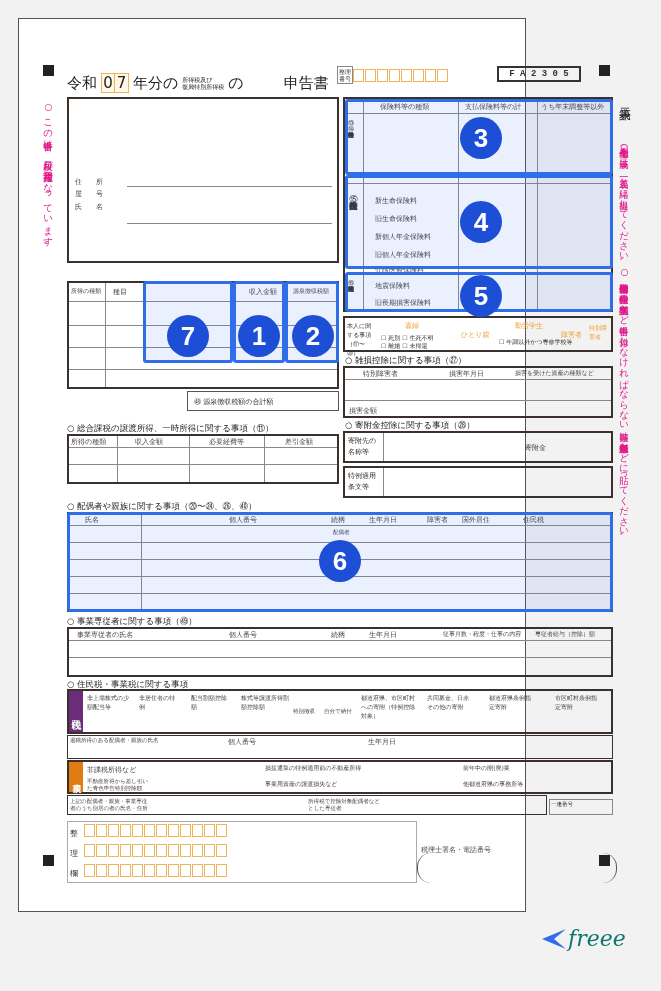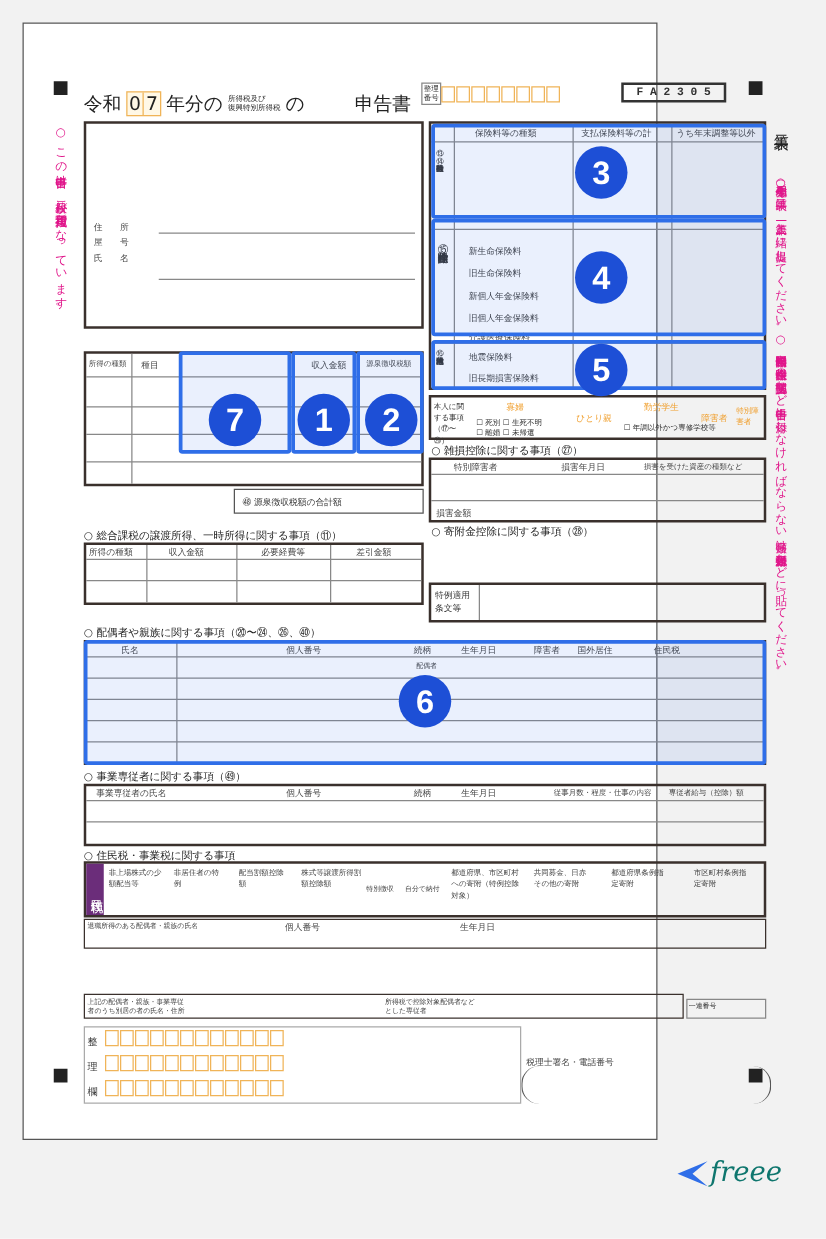--- a/index.html
+++ b/index.html
@@ -104,20 +104,25 @@
   <div class="box" style="left:324px;top:347px;width:270px;height:52px">
     <div class="t" style="position:absolute;left:18px;top:1px">特別障害者</div>
     <div class="t" style="position:absolute;left:104px;top:1px">損害年月日</div>
     <div class="t" style="position:absolute;left:170px;top:1px;font-size:6px">損害を受けた資産の種類など</div>
     <div class="ln" style="left:0;top:11px;width:266px;height:1px"></div>
     <div class="ln" style="left:0;top:32px;width:266px;height:1px"></div>
     <div class="t" style="position:absolute;left:4px;top:38px">損害金額</div>
   </div>
 
   <div class="sec" style="left:326px;top:401px">○ 寄附金控除に関する事項（㉘）</div>
+  <div class="box" style="left:324px;top:412px;width:270px;height:32px">
+    <div class="abs" style="left:3px;top:3px;font-size:7px;width:30px;white-space:normal;line-height:11px">寄附先の名称等</div>
+    <div class="ln" style="left:38px;top:0;width:1px;height:28px"></div>
+    <div class="t" style="position:absolute;left:180px;top:10px">寄附金</div>
+  </div>
   <div class="box" style="left:324px;top:447px;width:270px;height:32px">
     <div class="abs" style="left:3px;top:3px;font-size:7px;width:30px;white-space:normal;line-height:11px">特例適用条文等</div>
     <div class="ln" style="left:38px;top:0;width:1px;height:28px"></div>
   </div>
 
   <div class="box" style="left:48px;top:262px;width:272px;height:108px">
     <div class="t" style="position:absolute;left:2px;top:4px;font-size:6px">所得の種類</div>
     <div class="t" style="position:absolute;left:44px;top:4px">種目</div>
     <div class="t" style="position:absolute;left:180px;top:4px">収入金額</div>
     <div class="t" style="position:absolute;left:224px;top:4px;font-size:6px">源泉徴収税額</div>
@@ -137,21 +142,21 @@
     <div class="t" style="position:absolute;left:216px;top:1px">差引金額</div>
     <div class="ln" style="left:0;top:11px;width:268px;height:1px"></div>
     <div class="ln" style="left:0;top:28px;width:268px;height:1px"></div>
     <div class="ln" style="left:48px;top:0;width:1px;height:46px"></div>
     <div class="ln" style="left:120px;top:0;width:1px;height:46px"></div>
     <div class="ln" style="left:195px;top:0;width:1px;height:46px"></div>
   </div>
 
   <div class="sec" style="left:48px;top:482px">○ 配偶者や親族に関する事項（⑳〜㉔、㉖、㊵）</div>
   <div class="box" style="left:48px;top:493px;width:546px;height:100px">
-    <div class="t" style="position:absolute;left:28px;top:1px">氏名</div>
+    <div class="t" style="position:absolute;left:16px;top:1px">氏名</div>
     <div class="t" style="position:absolute;left:160px;top:1px">個人番号</div>
     <div class="t" style="position:absolute;left:262px;top:1px">続柄</div>
     <div class="t" style="position:absolute;left:300px;top:1px">生年月日</div>
     <div class="t" style="position:absolute;left:358px;top:1px">障害者</div>
     <div class="t" style="position:absolute;left:393px;top:1px">国外居住</div>
     <div class="t" style="position:absolute;left:454px;top:1px">住民税</div>
     <div class="t" style="position:absolute;left:264px;top:15px;font-size:5.5px">配偶者</div>
     <div class="ln" style="left:0;top:11px;width:542px;height:1px"></div>
     <div class="ln" style="left:0;top:28px;width:542px;height:1px"></div>
     <div class="ln" style="left:0;top:45px;width:542px;height:1px"></div>
@@ -185,20 +190,29 @@
     <div class="t" style="position:absolute;left:486px;top:3px;font-size:6px;width:44px;white-space:normal">市区町村条例指定寄附</div>
     <div class="t" style="position:absolute;left:224px;top:17px;font-size:5.5px">特別徴収</div>
     <div class="t" style="position:absolute;left:255px;top:17px;font-size:5.5px">自分で納付</div>
   </div>
   <div class="box" style="left:48px;top:716px;width:546px;height:24px;border-width:1px">
     <div class="t" style="position:absolute;left:2px;top:1px;font-size:5.5px">退職所得のある配偶者・親族の氏名</div>
     <div class="t" style="position:absolute;left:160px;top:1px">個人番号</div>
     <div class="t" style="position:absolute;left:300px;top:1px">生年月日</div>
   </div>
 
+  <div class="box" style="left:48px;top:741px;width:546px;height:34px">
+    <div class="abs" style="left:0;top:0;width:14px;height:30px;background:#e07b13;color:#fff;font-size:9px;writing-mode:vertical-rl;text-align:center">事業税</div>
+    <div class="t" style="position:absolute;left:18px;top:3px">非課税所得など</div>
+    <div class="t" style="position:absolute;left:18px;top:16px;font-size:5.5px;width:64px;white-space:normal">不動産所得から差し引いた青色申告特別控除額</div>
+    <div class="t" style="position:absolute;left:196px;top:2px;font-size:6px">損益通算の特例適用前の不動産所得</div>
+    <div class="t" style="position:absolute;left:196px;top:18px;font-size:6px">事業用資産の譲渡損失など</div>
+    <div class="t" style="position:absolute;left:394px;top:2px;font-size:6px">前年中の開(廃)業</div>
+    <div class="t" style="position:absolute;left:394px;top:18px;font-size:6px">他都道府県の事務所等</div>
+  </div>
   <div class="box" style="left:48px;top:776px;width:480px;height:20px;border-width:1px">
     <div class="t" style="position:absolute;left:2px;top:2px;font-size:5.5px;width:80px;white-space:normal">上記の配偶者・親族・事業専従者のうち別居の者の氏名・住所</div>
     <div class="t" style="position:absolute;left:240px;top:2px;font-size:5.5px;width:74px;white-space:normal">所得税で控除対象配偶者などとした専従者</div>
   </div>
   <div class="abs" style="left:530px;top:780px;width:64px;height:16px;border:1px solid #888;font-size:5.5px;padding:1px">一連番号</div>
 
   <div class="abs" style="left:48px;top:802px;width:350px;height:62px;border:1px solid #aaa">
     <div class="abs" style="left:2px;top:6px;font-size:8px">整</div>
     <div class="abs" style="left:2px;top:26px;font-size:8px">理</div>
     <div class="abs" style="left:2px;top:46px;font-size:8px">欄</div>

